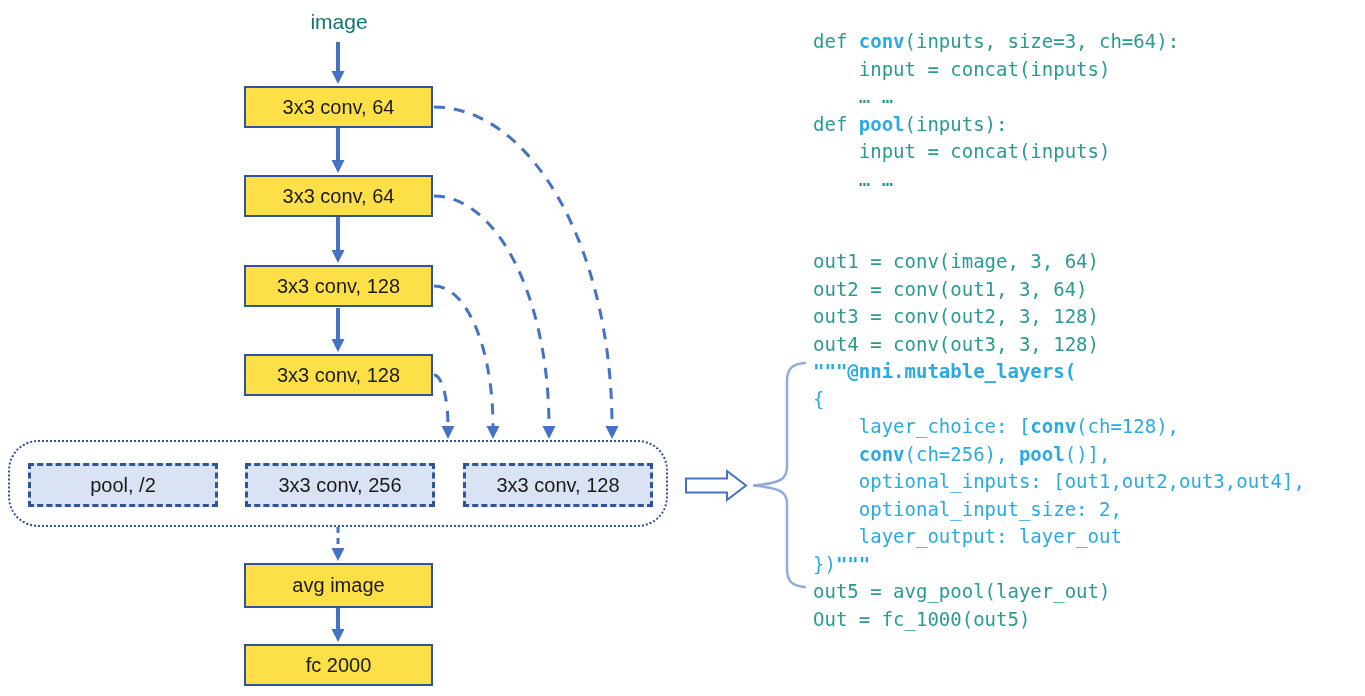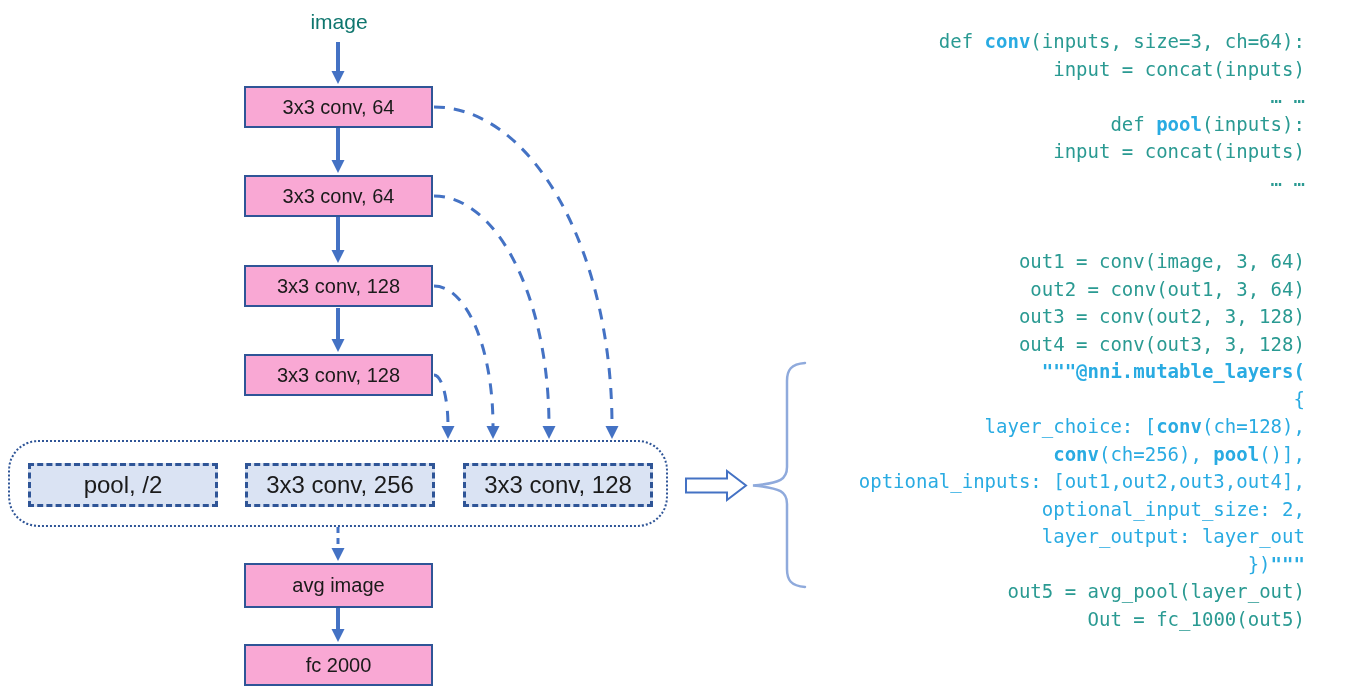--- a/index.html
+++ b/index.html
@@ -12,43 +12,42 @@
   }
   svg.layer{position:absolute;left:0;top:0;pointer-events:none;}
 
   
   .input-label{
     position:absolute;left:244px;top:10px;width:190px;
     text-align:center;font-size:21px;color:#0f766e;
   }
   .node{
     position:absolute;left:244px;width:185px;height:38px;
-    background:#f9a8d4;border:2.5px solid #2f5597;
+    background:#fde047;border:2.5px solid #2f5597;
     display:flex;align-items:center;justify-content:center;
     font-size:20px;color:#1a1a1a;
   }
   .choice-container{
     position:absolute;left:8px;top:440px;width:656px;height:83px;
     border:2px dotted #2f5597;border-radius:30px;
     background:transparent;
   }
   .choice{
     position:absolute;width:184px;height:38px;
     background:#dae3f3;border:3px dashed #2f5597;
     display:flex;align-items:center;justify-content:center;
-    font-size:24px;color:#1a1a1a;
+    font-size:20px;color:#1a1a1a;
   }
 
   
   .code-block{
     position:absolute;left:813px;top:28px;
     font-family:"DejaVu Sans Mono", monospace;
     font-size:19px;line-height:27.5px;
     white-space:pre;
-    text-align:right;
   }
   .code-line{white-space:pre;height:27.5px;}
   .c-t{color:#2a9a92;}
   .c-b{color:#29abe2;}
   .c-bB{color:#29abe2;font-weight:bold;}
 </style>
 </head>
 <body>
 
 <div id="canvas">

